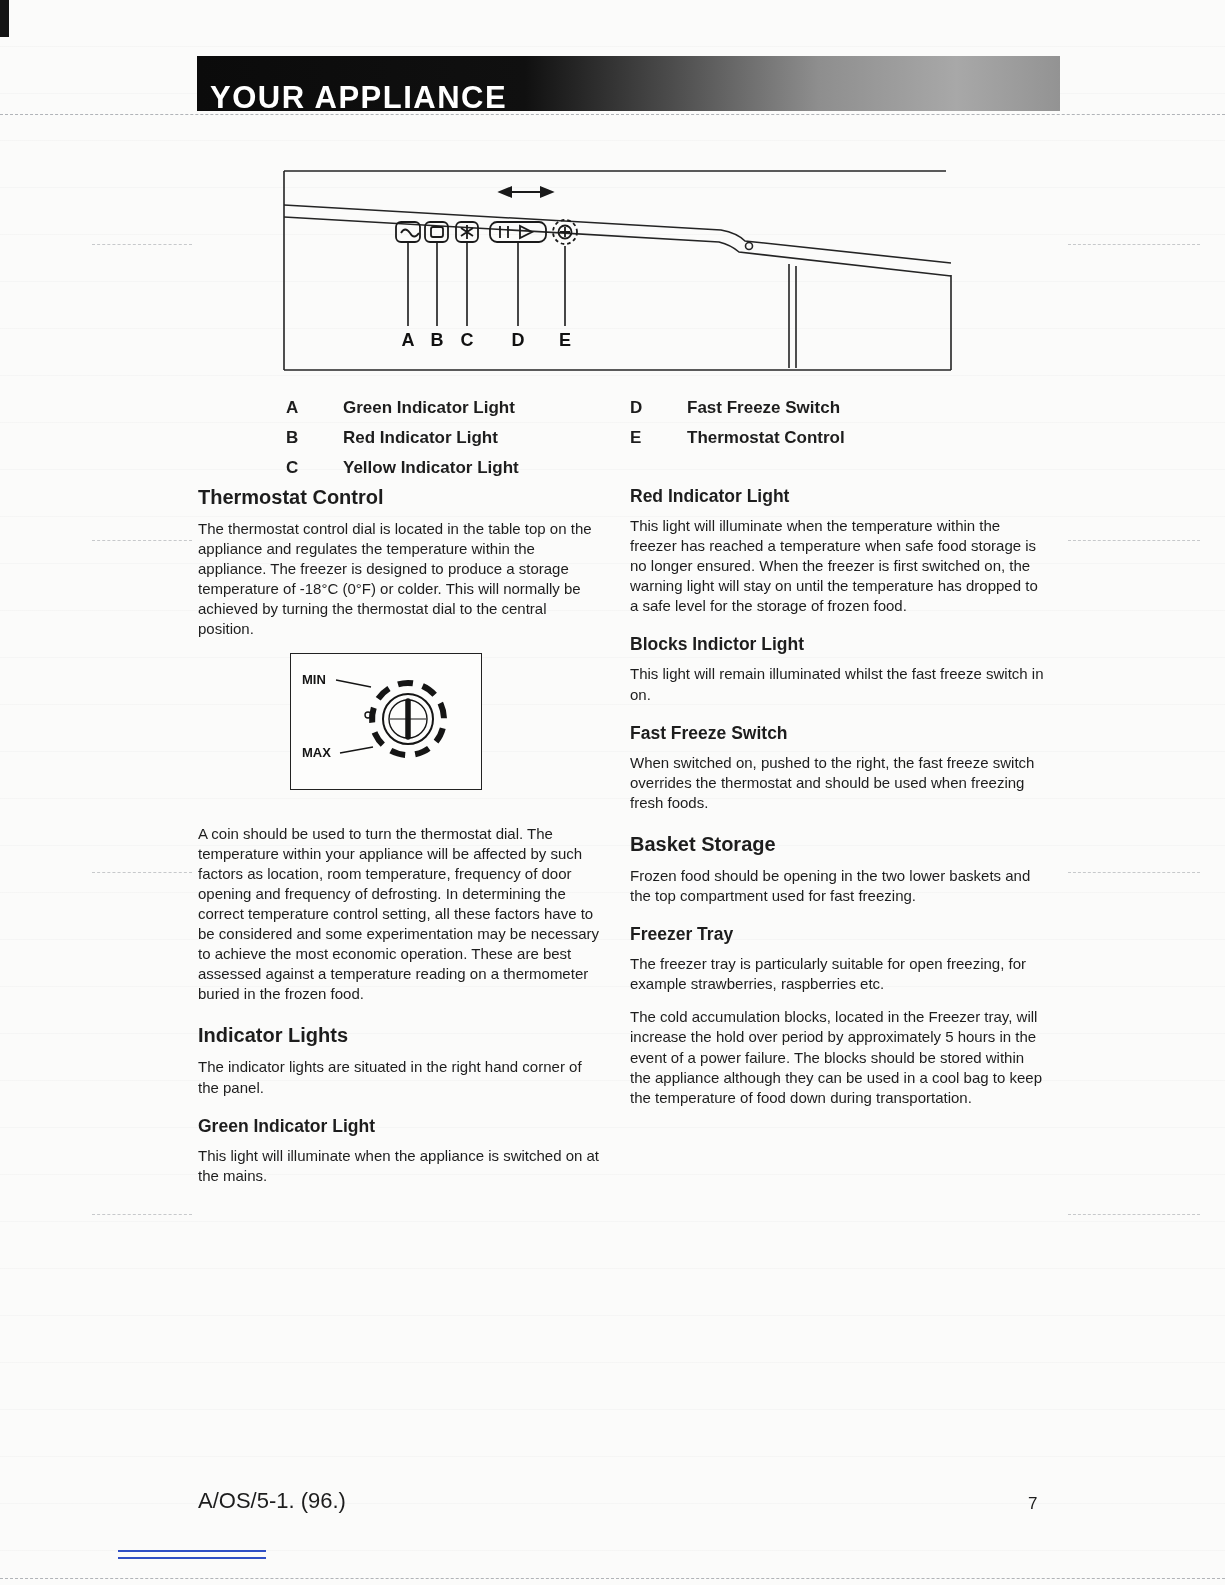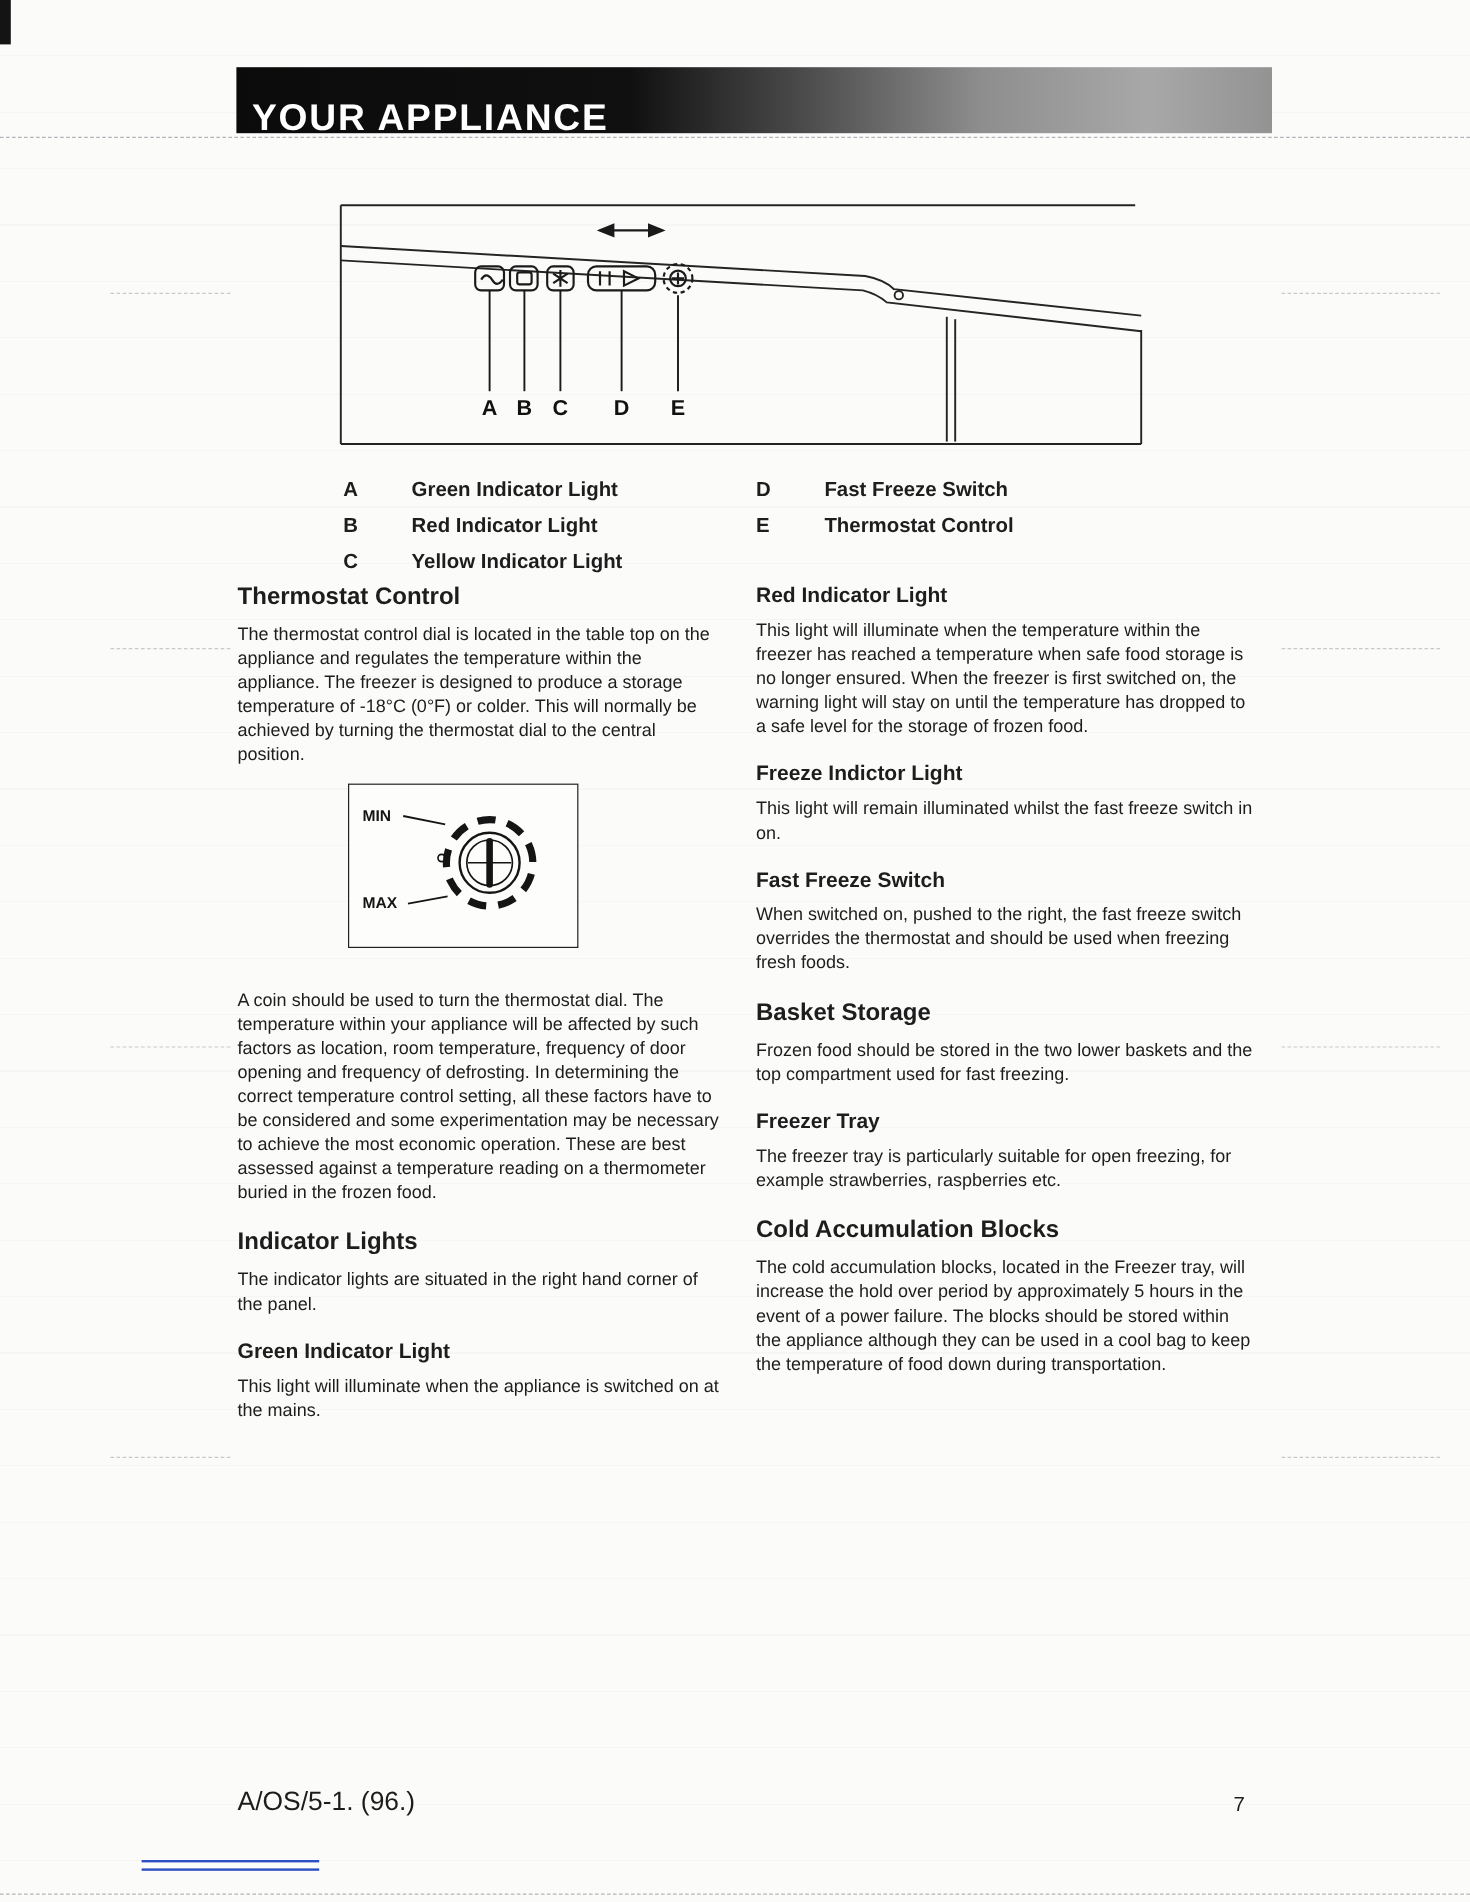--- a/index.html
+++ b/index.html
@@ -182,31 +182,30 @@
     <p class="body">The indicator lights are situated in the right hand corner of the panel.</p>
 
     <h3 class="sec-small">Green Indicator Light</h3>
     <p class="body">This light will illuminate when the appliance is switched on at the mains.</p>
   </div>
 
   <div class="col-right">
     <h3 class="sec-small">Red Indicator Light</h3>
     <p class="body">This light will illuminate when the temperature within the freezer has reached a temperature when safe food storage is no longer ensured. When the freezer is first switched on, the warning light will stay on until the temperature has dropped to a safe level for the storage of frozen food.</p>
 
-    <h3 class="sec-small">Freeze Indictor Light</h3>
+    <h3 class="sec-small">Blocks Indictor Light</h3>
     <p class="body">This light will remain illuminated whilst the fast freeze switch in on.</p>
 
     <h3 class="sec-small">Fast Freeze Switch</h3>
     <p class="body">When switched on, pushed to the right, the fast freeze switch overrides the thermostat and should be used when freezing fresh foods.</p>
 
     <h2 class="sec-big">Basket Storage</h2>
-    <p class="body">Frozen food should be stored in the two lower baskets and the top compartment used for fast freezing.</p>
+    <p class="body">Frozen food should be opening in the two lower baskets and the top compartment used for fast freezing.</p>
 
     <h3 class="sec-small">Freezer Tray</h3>
     <p class="body">The freezer tray is particularly suitable for open freezing, for example strawberries, raspberries etc.</p>
 
-    <h2 class="sec-big">Cold Accumulation Blocks</h2>
     <p class="body">The cold accumulation blocks, located in the Freezer tray, will increase the hold over period by approximately 5 hours in the event of a power failure. The blocks should be stored within the appliance although they can be used in a cool bag to keep the temperature of food down during transportation.</p>
   </div>
 
   <div class="footer-ref">A/OS/5-1. (96.)</div>
   <div class="footer-page">7</div>
 </div>
 
 </body></html>

